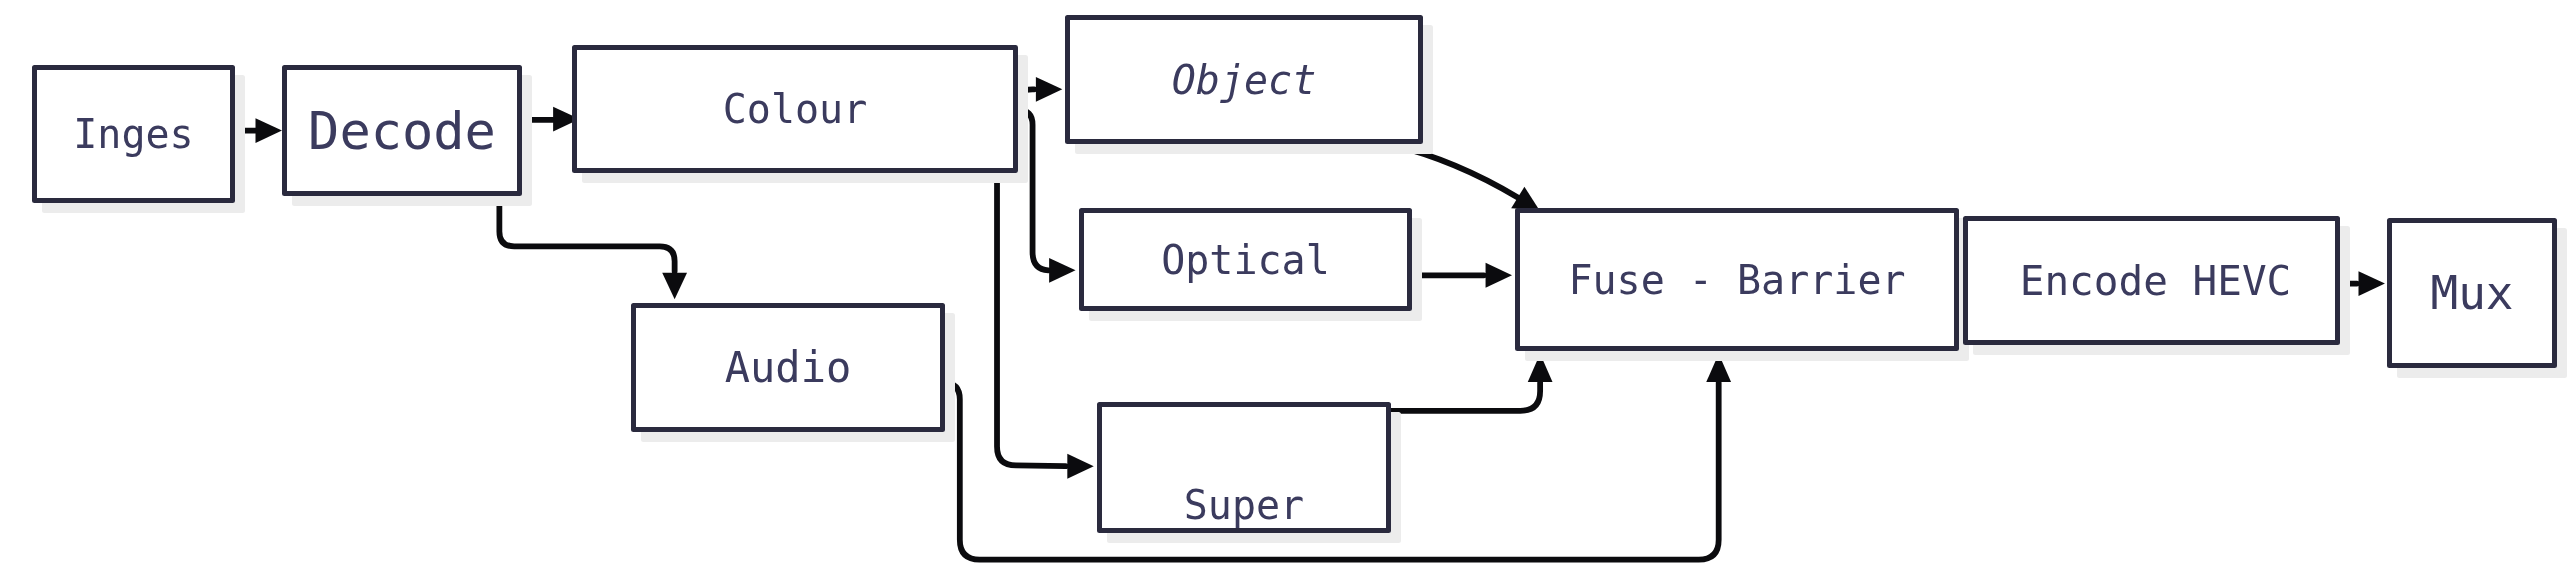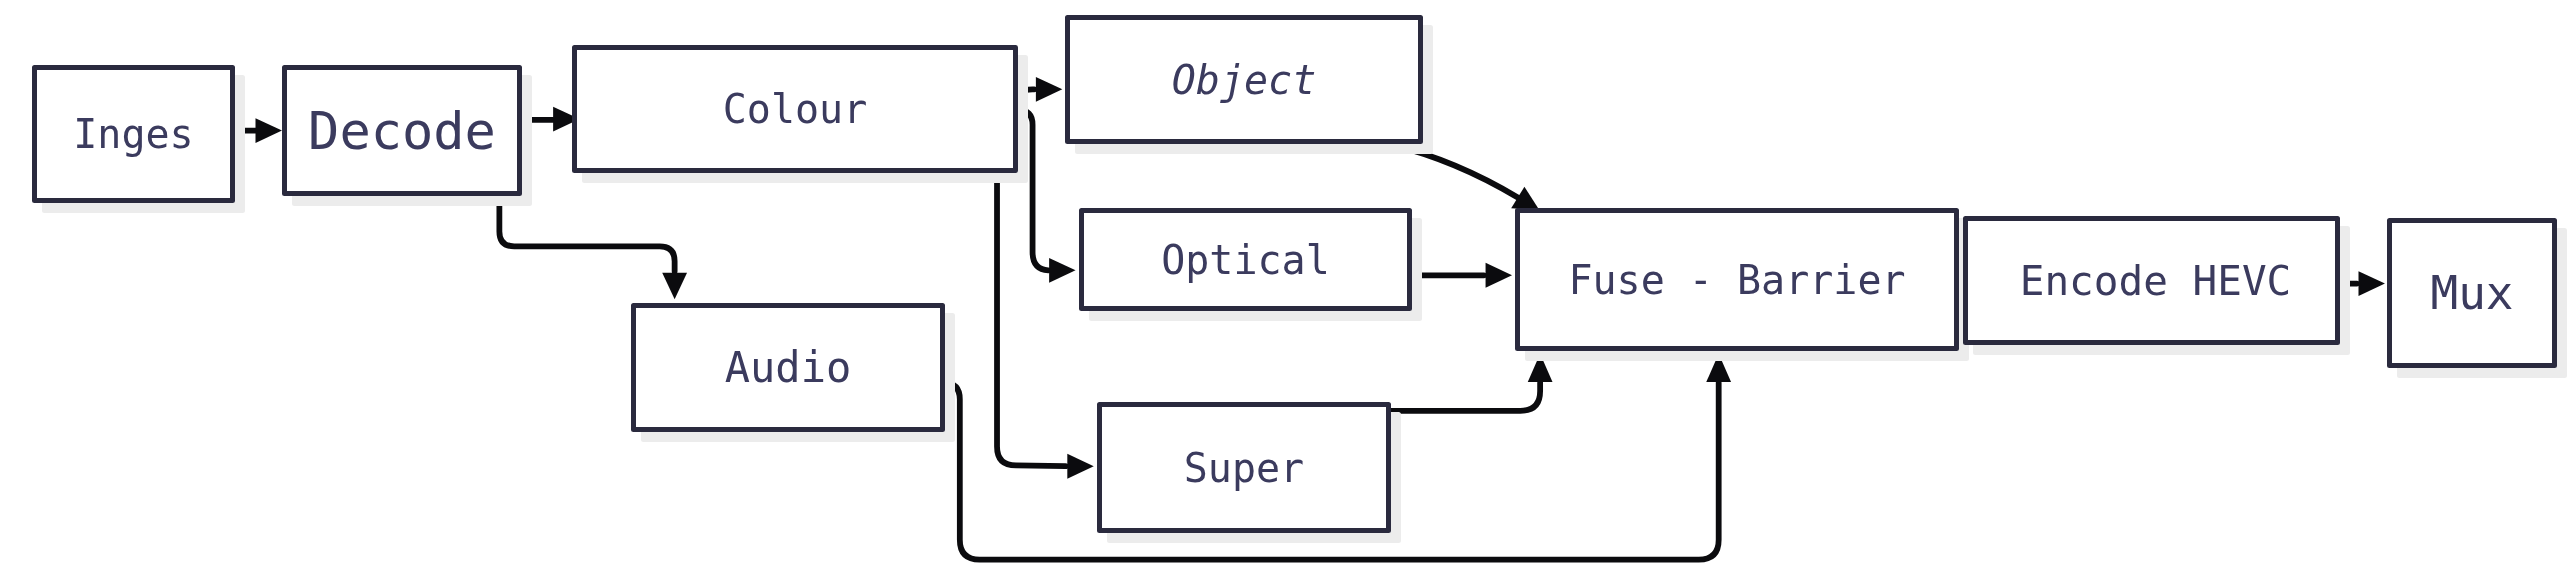--- a/index.html
+++ b/index.html
@@ -40,21 +40,21 @@
     white-space:nowrap;
     z-index:2;
   }
   .node .label{pointer-events:none;}
   #node-ingest {left:32px;  top:65px;  width:203px; height:138px;}
   #node-decode {left:282px; top:65px;  width:240px; height:131px; font-size:52px;}
   #node-colour {left:572px; top:45px;  width:446px; height:128px;text-align:right;}
   #node-object {left:1065px;top:15px;  width:358px; height:129px;font-style:italic;}
   #node-audio  {left:615px; top:303px; width:314px; height:129px; font-size:42px;margin-left:16px;}
   #node-optical{left:1079px;top:208px; width:333px; height:103px;}
-  #node-super  {left:1097px;top:402px; width:294px; height:131px;}
+  #node-super  {left:1097px;top:402px; width:294px; height:131px;align-items:flex-end;}
   #node-fuse   {left:1515px;top:208px; width:444px; height:143px;}
   #node-encode {left:1963px;top:216px; width:377px; height:129px; font-size:41px;padding-left:8px;}
   #node-mux    {left:2387px;top:218px; width:170px; height:150px; font-size:46px;}
   .edge-line{
     fill:none;
     stroke:var(--arrow);
     stroke-width:7;
     stroke-linecap:round;
     stroke-linejoin:round;
   }

